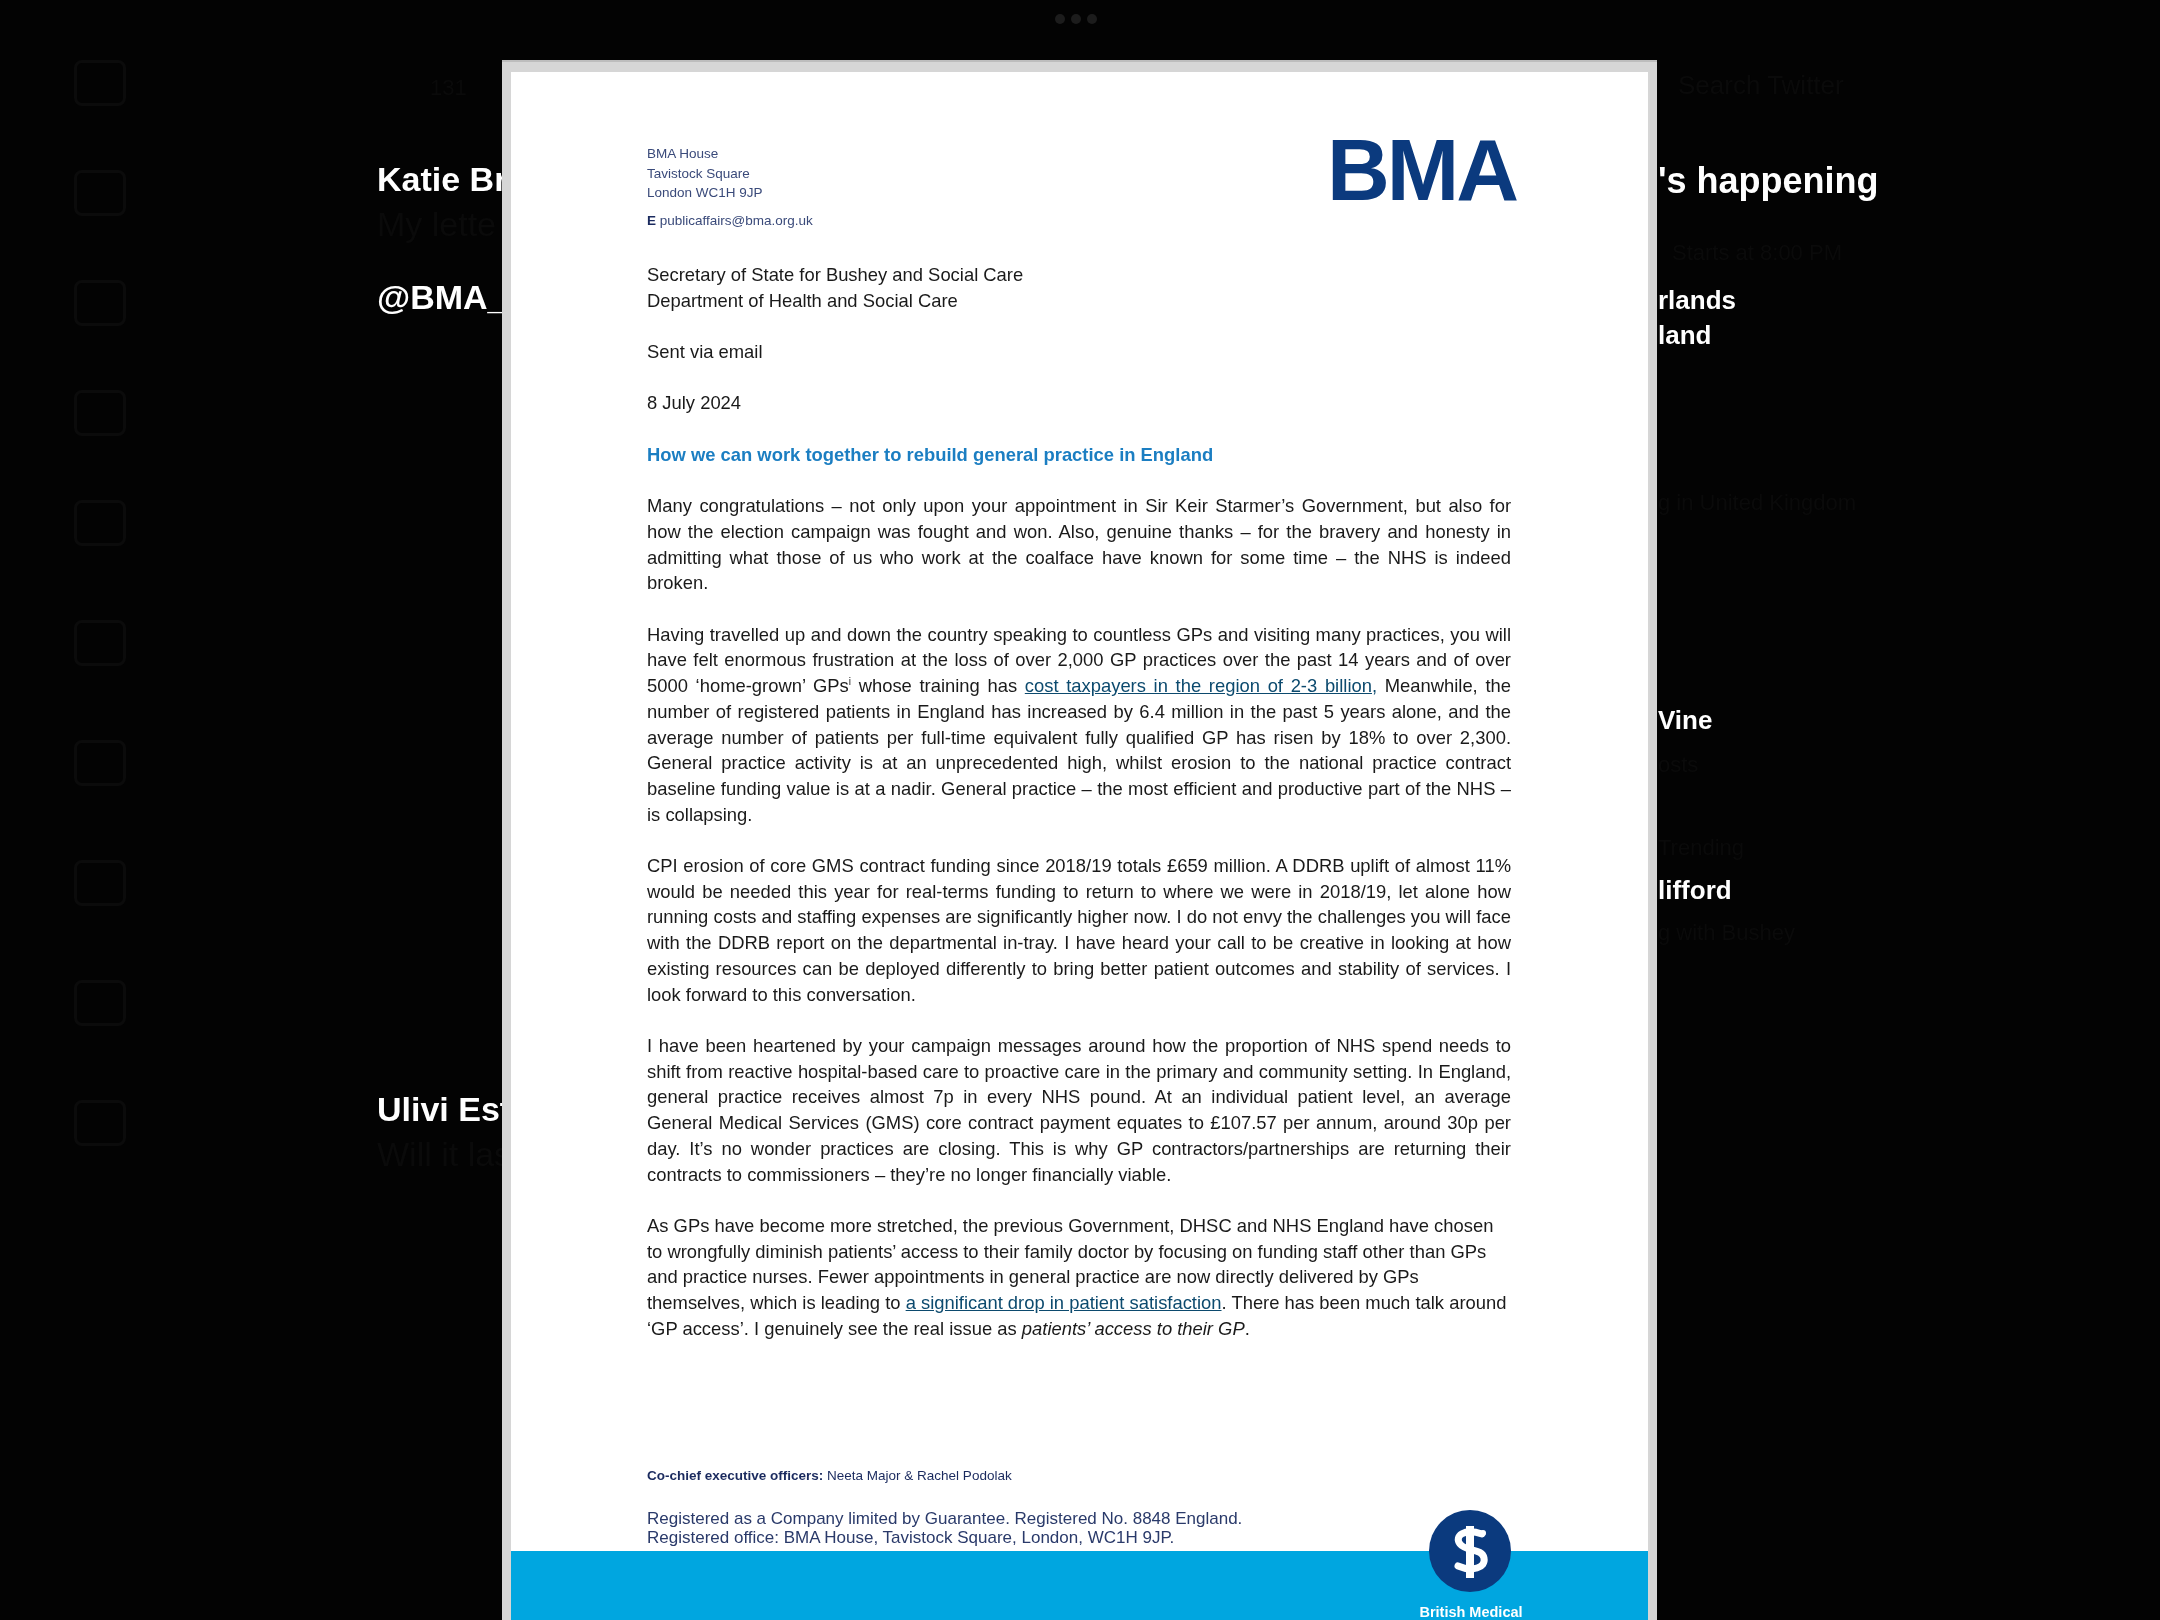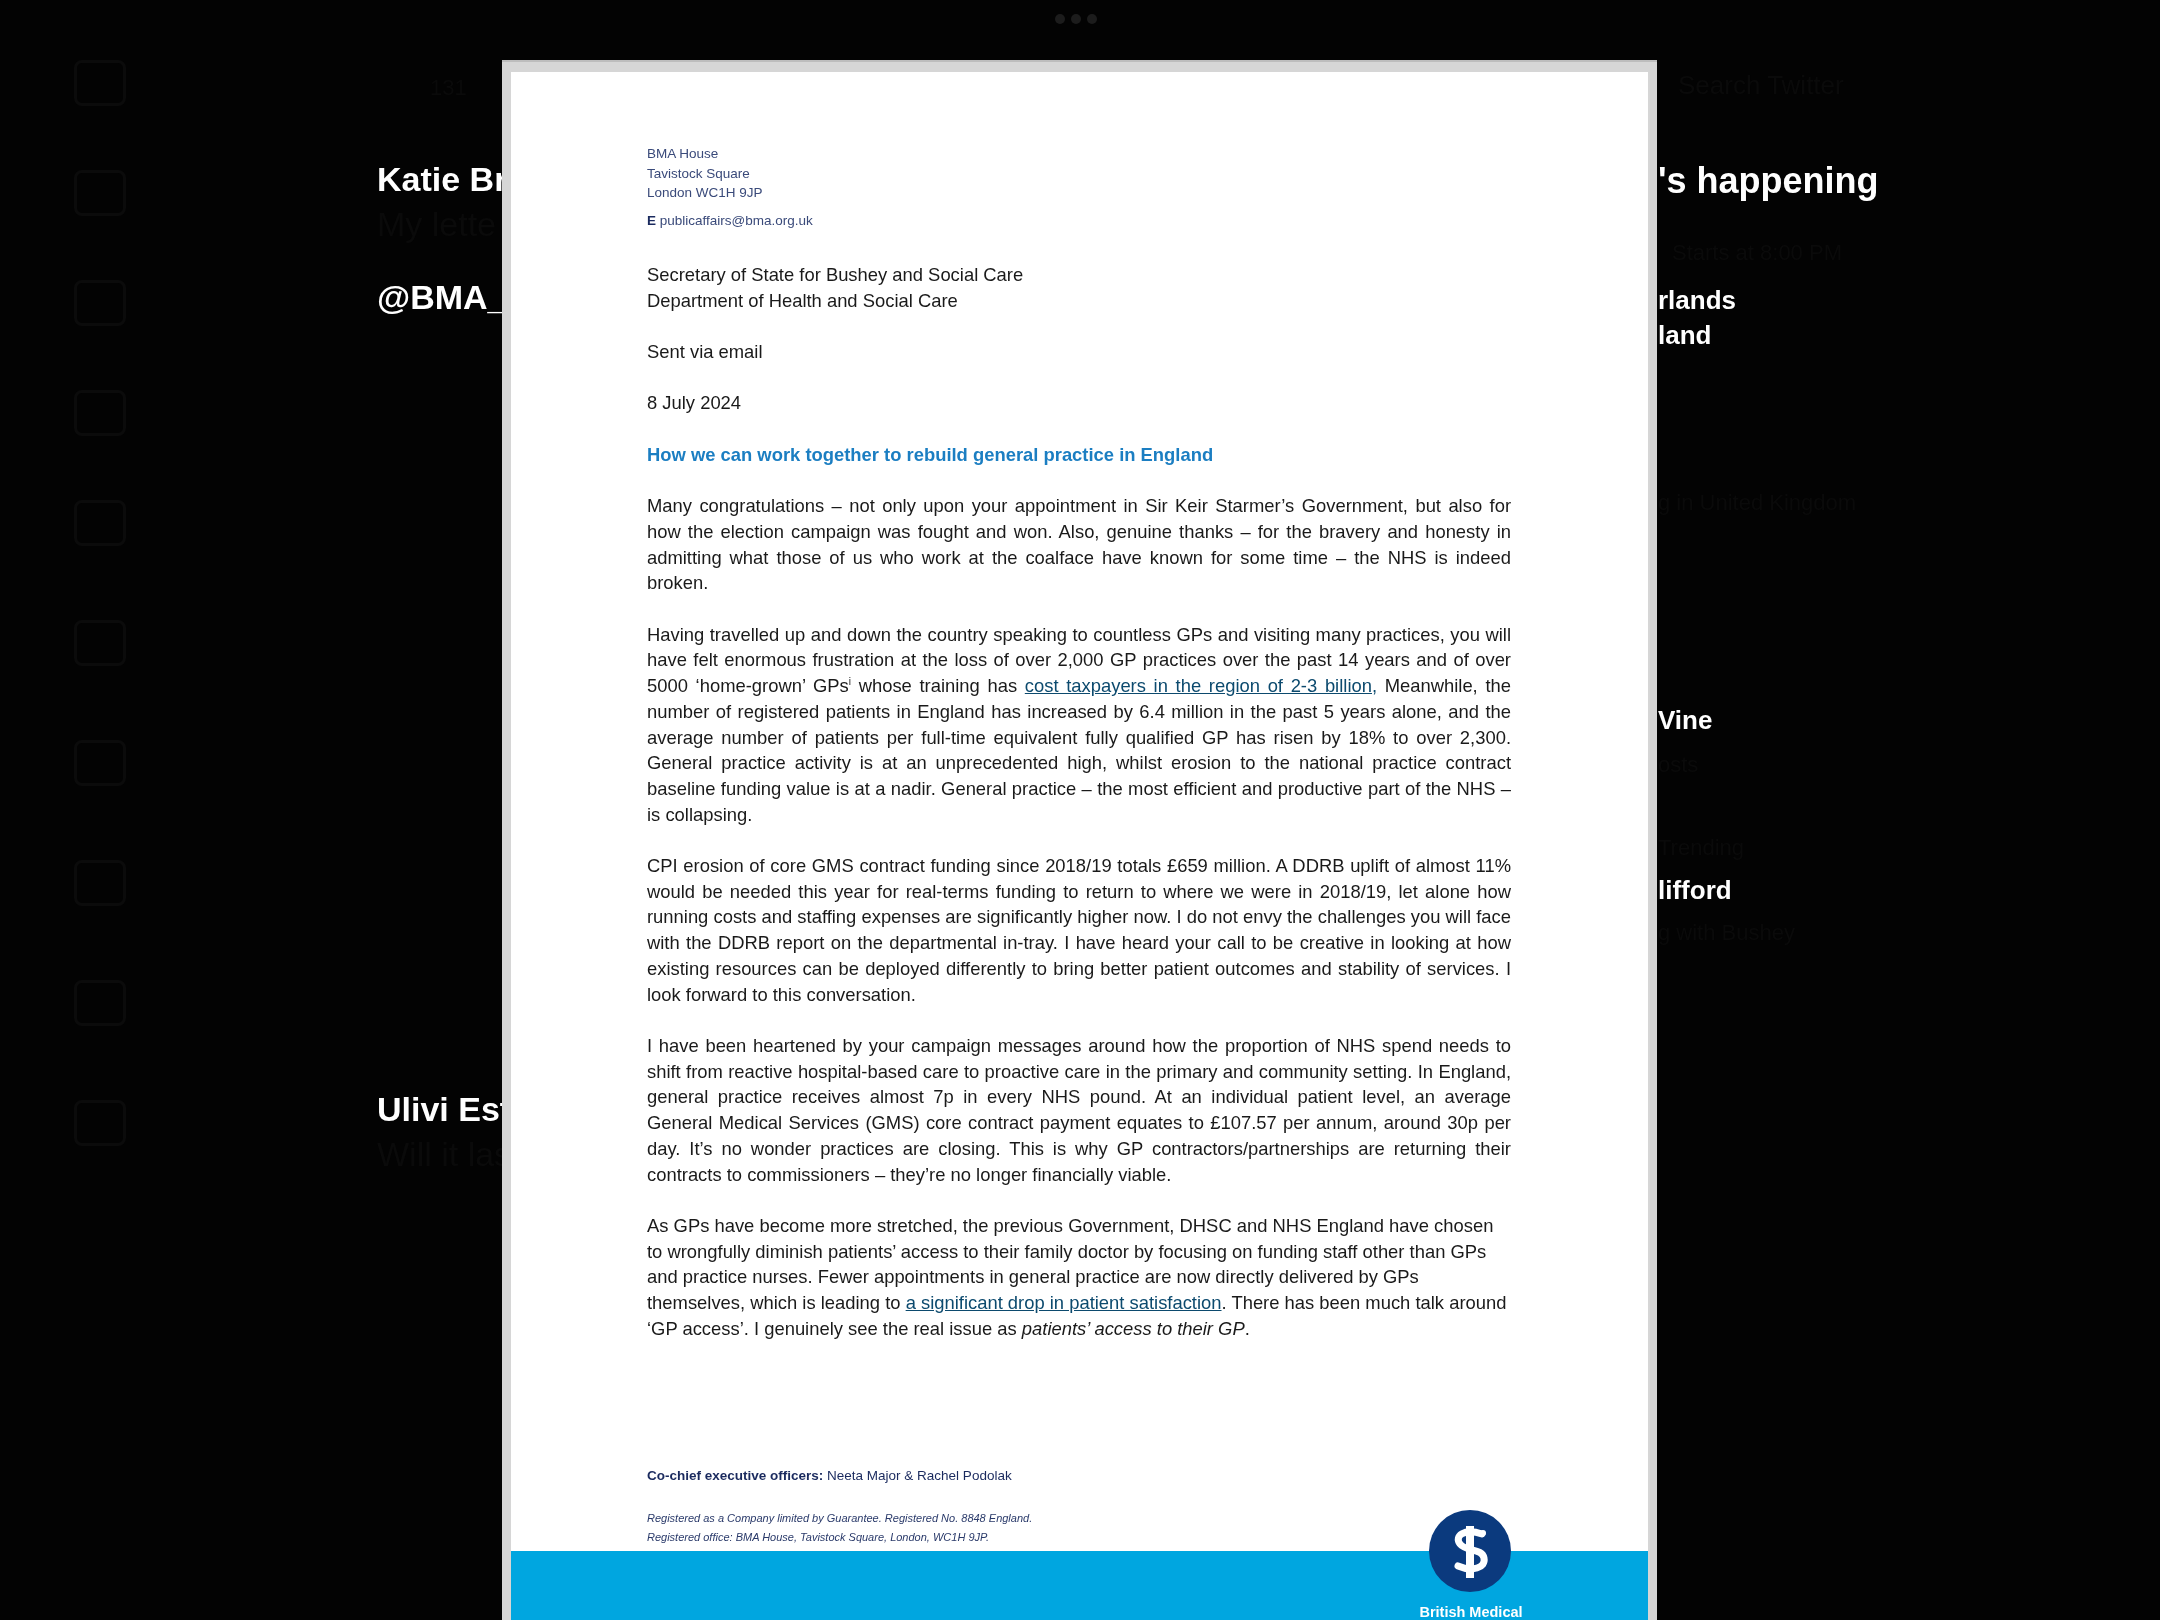--- a/index.html
+++ b/index.html
@@ -38,21 +38,21 @@
     font-family:"Liberation Sans", sans-serif; font-size:18.4px; line-height:25.7px; color:#1a1a1a;
   }
   .letter p { margin:0 0 25.7px 0; text-align:justify; }
   .letter .recipient { margin-bottom:25.7px; }
   .letter .recipient .name { font-weight:bold; }
   .letter .subject { color:#1b7ec2; font-weight:bold; }
   .letter a { color:#0c4a6e; text-decoration:underline; }
   .letter sup { font-size:10px; line-height:0; }
   .footer-ceo { position:absolute; left:136px; top:1396px; font-size:13.5px; color:#1a2a5e; }
   .footer-ceo b { font-weight:bold;margin-top:33px; }
-  .footer-reg { position:absolute; left:136px; top:1437px; font-size:11px; line-height:19px; color:#2a3a6a;font-style:italic; }
+  .footer-reg { position:absolute; left:136px; top:1437px; font-size:17px; line-height:19px; color:#2a3a6a; }
   .band { position:absolute; left:0; top:1479px; width:100%; height:100px; background:#00a6e0; }
   .emblem {
     position:absolute; left:918px; top:1438px; width:82px; height:82px; border-radius:50%;
     background:#0b3a7e; display:flex; align-items:center; justify-content:center;
   }
   .assoc { position:absolute; left:870px; top:1532px; width:180px; text-align:center; color:#ffffff; font-weight:bold; font-size:14.5px; }
 </style>
 </head>
 <body>
 
@@ -99,20 +99,21 @@
     <div class="addr">
       <div>BMA House</div>
       <div>Tavistock Square</div>
       <div>London WC1H 9JP</div>
       <div class="email">
         <b>E</b>
         <span>publicaffairs@bma.org.uk</span>
       </div>
     </div>
 
+    <div class="logo">BMA</div>
 
     <div class="letter">
       <div class="recipient">
         <div>Secretary of State for Bushey and Social Care</div>
         <div>Department of Health and Social Care</div>
       </div>
       <p>Sent via email</p>
       <p>8 July 2024</p>
       <p class="subject">How we can work together to rebuild general practice in England</p>
       <p>Many congratulations – not only upon your appointment in Sir Keir Starmer’s Government, but also for how the election campaign was fought and won. Also, genuine thanks – for the bravery and honesty in admitting what those of us who work at the coalface have known for some time – the NHS is indeed broken.</p>

